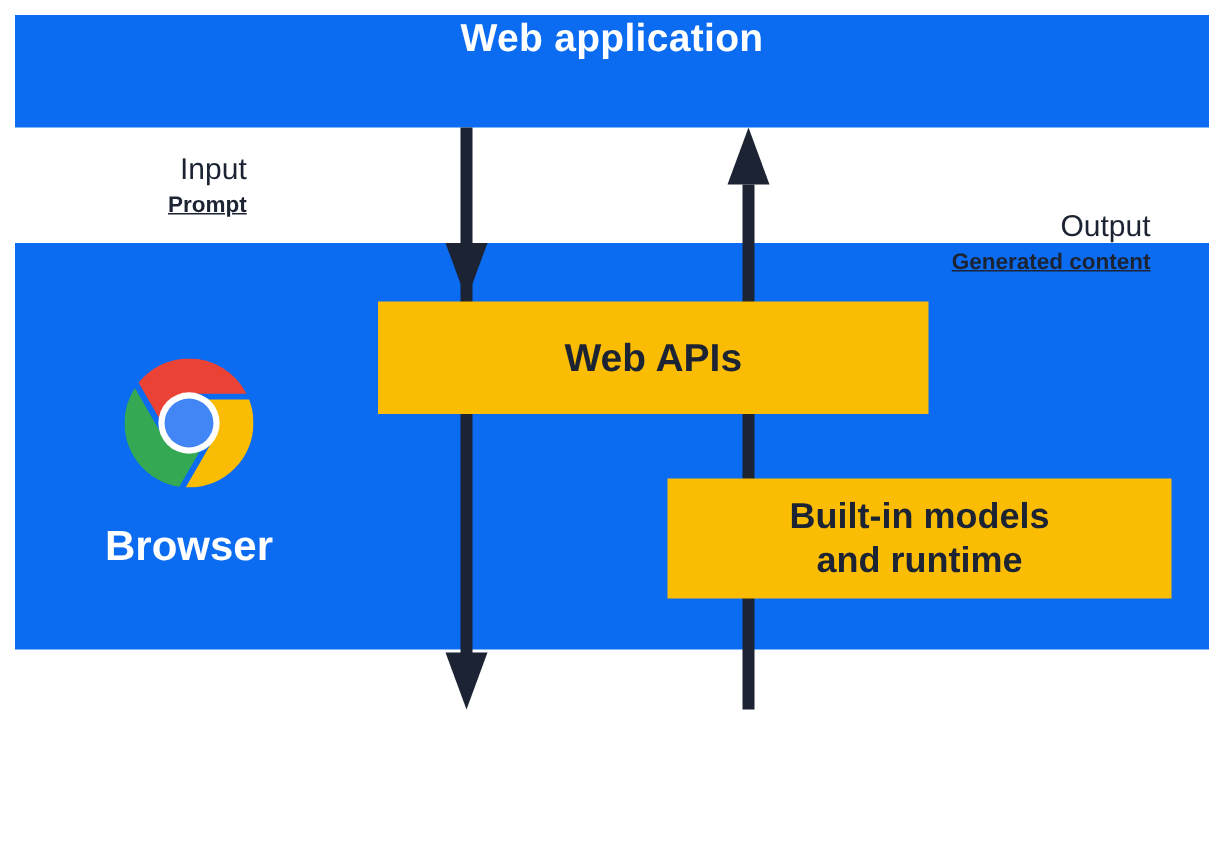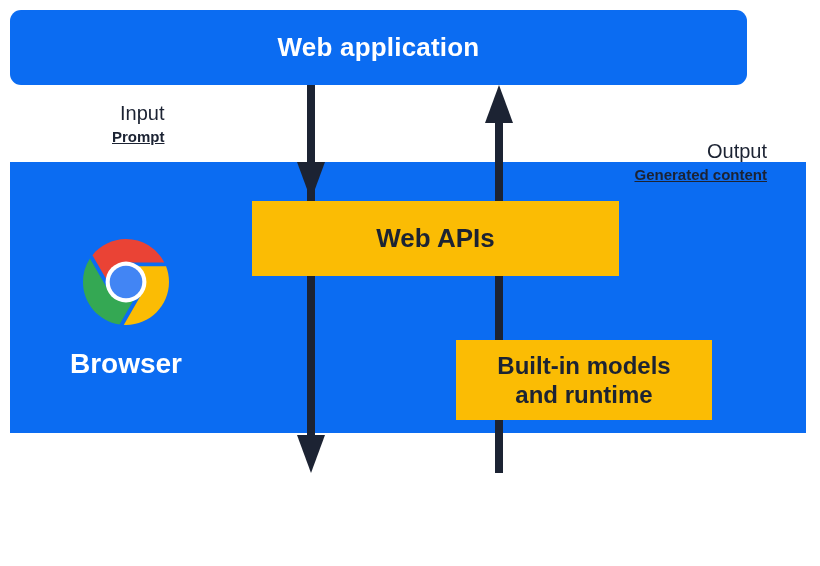--- a/index.html
+++ b/index.html
@@ -12,23 +12,23 @@
     --chrome-green:#34a853;
     --chrome-blue:#4285f4;
     --chrome-ring:#ffffff;
   }
   html,body{margin:0;padding:0;background:#fff;}
   .canvas{
     position:relative;width:820px;height:566px;background:#fff;
     font-family:"Liberation Sans",sans-serif;overflow:hidden;
   }
   .blue-bar{
-    position:absolute;left:10px;width:737px;background:var(--primary-blue);
-    color:var(--text-white);display:flex;align-items:center;justify-content:center;
-    font-weight:700;font-size:26px;letter-spacing:0.2px;z-index:0;border-radius:11px;
+    position:absolute;left:10px;width:796px;background:var(--primary-blue);
+    color:var(--text-white);display:flex;justify-content:center;
+    font-weight:700;font-size:26px;letter-spacing:0.2px;z-index:0;
   }
   .bar-top{top:10px;height:75px;}
   .bar-bottom{top:473px;height:77px;}
   .mid-section{
     position:absolute;left:10px;top:162px;width:796px;height:271px;
     background:var(--primary-blue);z-index:0;
   }
   .io-block{
     position:absolute;top:101px;color:var(--dark-navy);
     font-size:20px;line-height:24px;z-index:1;
@@ -47,21 +47,21 @@
   .ahead-up{border-bottom:38px solid var(--dark-navy);}
   .head-mid{left:297px;top:162px;}
   .head-bottom{left:297px;top:435px;}
   .head-top{left:485px;top:85px;}
   .yellow-box{
     position:absolute;background:var(--accent-yellow);color:var(--dark-navy);
     font-weight:700;display:flex;flex-direction:column;align-items:center;
     justify-content:center;text-align:center;z-index:2;
   }
   .box-webapis{left:252px;top:201px;width:367px;height:75px;font-size:26px;}
-  .box-builtin{left:456px;top:319px;width:256px;height:80px;font-size:24px;line-height:29px;margin-top:21px;}
+  .box-builtin{left:445px;top:319px;width:336px;height:80px;font-size:24px;line-height:29px;}
   .chrome-logo{position:absolute;left:83px;top:239px;width:86px;height:86px;z-index:2;}
   .chrome-logo .c-red{fill:var(--chrome-red);}
   .chrome-logo .c-green{fill:var(--chrome-green);}
   .chrome-logo .c-yellow{fill:var(--chrome-yellow);}
   .chrome-logo .c-ring{fill:var(--chrome-ring);}
   .chrome-logo .c-blue{fill:var(--chrome-blue);}
   .browser-label{
     position:absolute;left:26px;top:348px;width:200px;text-align:center;
     color:var(--text-white);font-weight:700;font-size:28px;z-index:2;
   }

